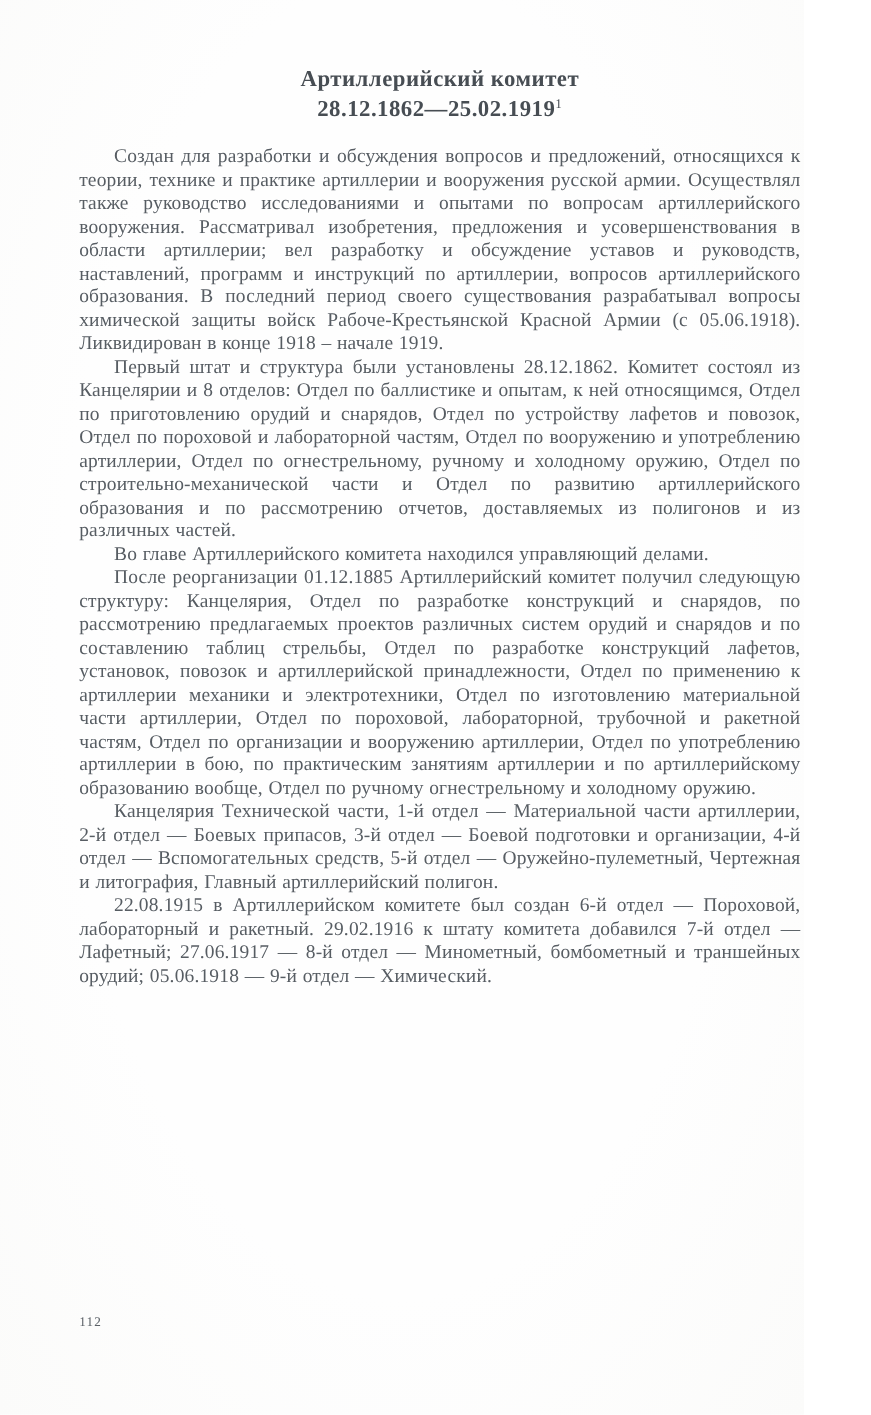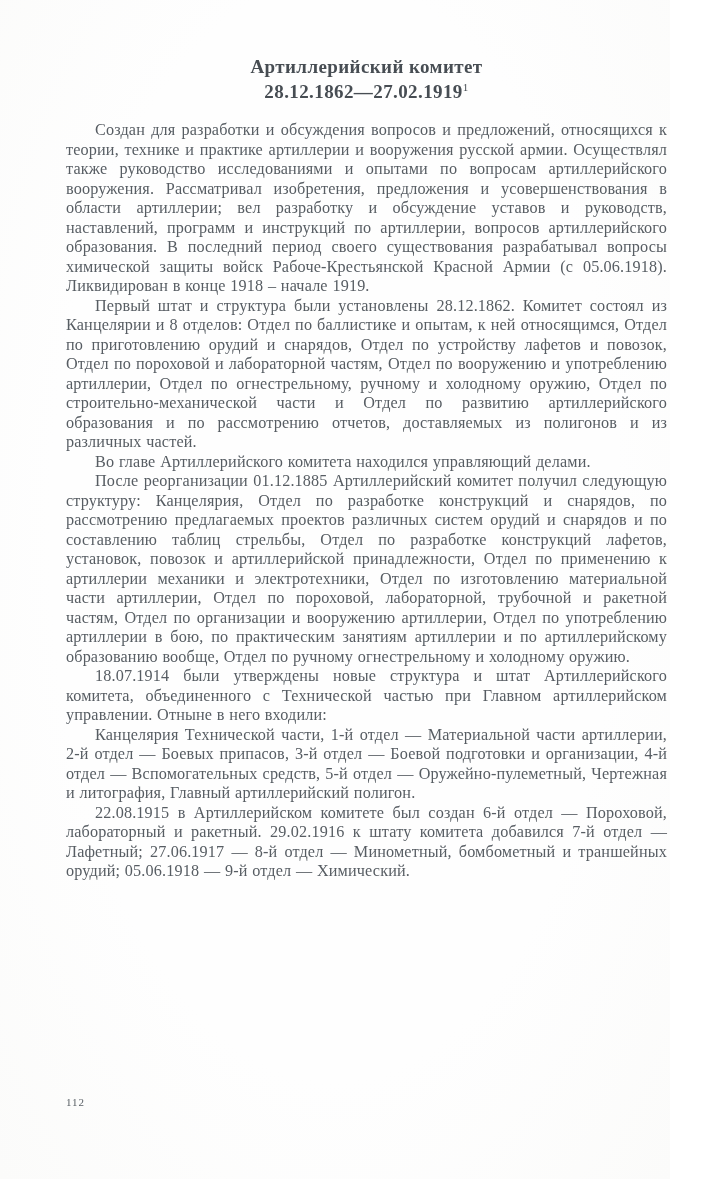--- a/index.html
+++ b/index.html
@@ -66,30 +66,29 @@
   }
 </style>
 </head>
 <body>
 
 <div class="page">
   <div class="text-block">
 
     <header class="doc-header">
       <div class="h-line">Артиллерийский комитет</div>
-      <div class="h-line"><span>28.12.1862—27.02.1919</span><sup>1</sup></div>
+      <div class="h-line"><span>28.12.1862—25.02.1919</span><sup>1</sup></div>
     </header>
 
 
     <section class="body-section">
       <p class="para">Создан для разработки и обсуждения вопросов и предложений, относящихся к теории, технике и практике артиллерии и вооружения русской армии. Осуществлял также руководство исследованиями и опытами по вопросам артиллерийского вооружения. Рассматривал изобретения, предложения и усовершенствования в области артиллерии; вел разработку и обсуждение уставов и руководств, наставлений, программ и инструкций по артиллерии, вопросов артиллерийского образования. В последний период своего существования разрабатывал вопросы химической защиты войск Рабоче-Крестьянской Красной Армии (с 05.06.1918). Ликвидирован в конце 1918 – начале 1919.</p>
       <p class="para">Первый штат и структура были установлены 28.12.1862. Комитет состоял из Канцелярии и 8 отделов: Отдел по баллистике и опытам, к ней относящимся, Отдел по приготовлению орудий и снарядов, Отдел по устройству лафетов и повозок, Отдел по пороховой и лабораторной частям, Отдел по вооружению и употреблению артиллерии, Отдел по огнестрельному, ручному и холодному оружию, Отдел по строительно-механической части и Отдел по развитию артиллерийского образования и по рассмотрению отчетов, доставляемых из полигонов и из различных частей.</p>
       <p class="para">Во главе Артиллерийского комитета находился управляющий делами.</p>
       <p class="para">После реорганизации 01.12.1885 Артиллерийский комитет получил следующую структуру: Канцелярия, Отдел по разработке конструкций и снарядов, по рассмотрению предлагаемых проектов различных систем орудий и снарядов и по составлению таблиц стрельбы, Отдел по разработке конструкций лафетов, установок, повозок и артиллерийской принадлежности, Отдел по применению к артиллерии механики и электротехники, Отдел по изготовлению материальной части артиллерии, Отдел по пороховой, лабораторной, трубочной и ракетной частям, Отдел по организации и вооружению артиллерии, Отдел по употреблению артиллерии в бою, по практическим занятиям артиллерии и по артиллерийскому образованию вообще, Отдел по ручному огнестрельному и холодному оружию.</p>
-      <p class="para">18.07.1914 были утверждены новые структура и штат Артиллерийского комитета, объединенного с Технической частью при Главном артиллерийском управлении. Отныне в него входили:</p>
       <p class="para">Канцелярия Технической части, 1-й отдел — Материальной части артиллерии, 2-й отдел — Боевых припасов, 3-й отдел — Боевой подготовки и организации, 4-й отдел — Вспомогательных средств, 5-й отдел — Оружейно-пулеметный, Чертежная и литография, Главный артиллерийский полигон.</p>
       <p class="para">22.08.1915 в Артиллерийском комитете был создан 6-й отдел — Пороховой, лабораторный и ракетный. 29.02.1916 к штату комитета добавился 7-й отдел — Лафетный; 27.06.1917 — 8-й отдел — Минометный, бомбометный и траншейных орудий; 05.06.1918 — 9-й отдел — Химический.</p>
     </section>
 
   </div>
 
   <footer class="page-footer">
     <span class="page-number">112</span>
   </footer>
 </div>

